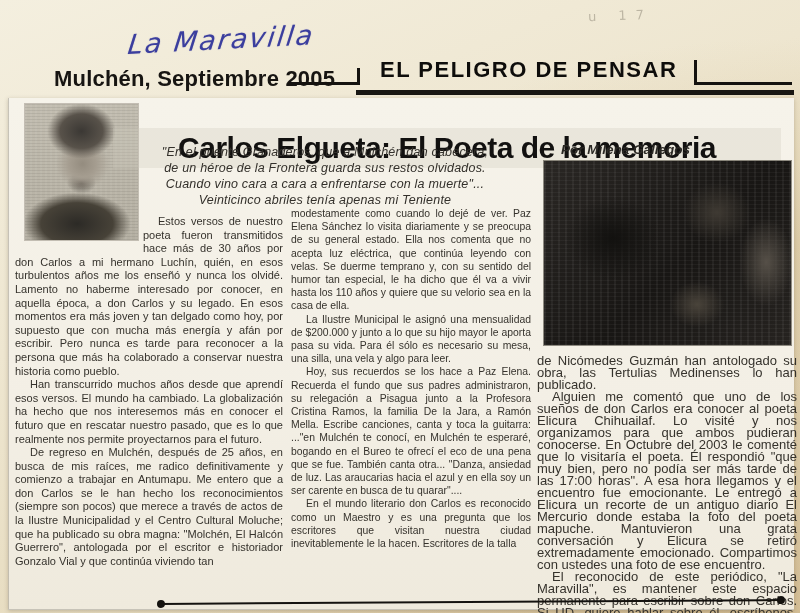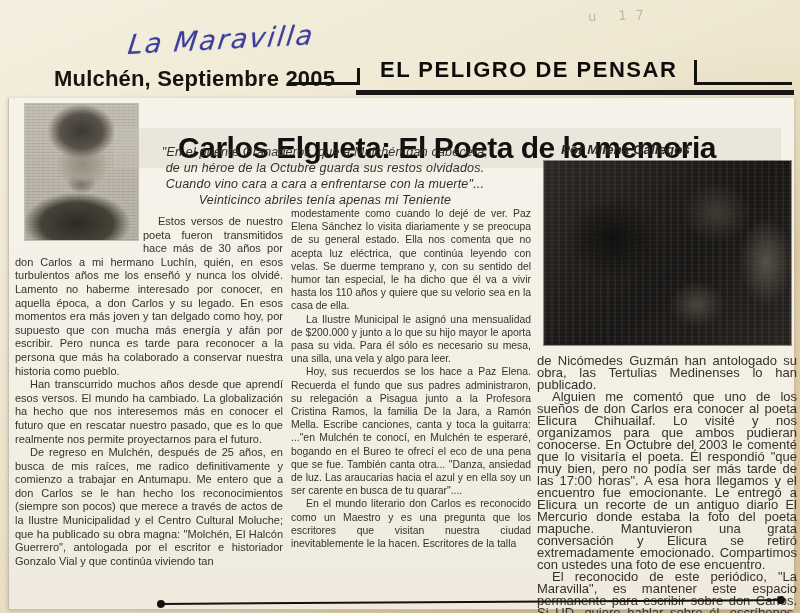--- a/index.html
+++ b/index.html
@@ -123,21 +123,21 @@
 <div class="sec-rule"></div>
 
 <div class="article-box">
 
   <div class="portrait"></div>
 
   <h1 class="headline">Carlos Elgueta: El Poeta de la memoria</h1>
 
   <div class="epigraph">
     <div>"En el puente Granaderos, que a Mulchén dan cabecera,</div>
-    <div>de un héroe de la Octubre guarda sus restos olvidados.</div>
+    <div>de un héroe de la Frontera guarda sus restos olvidados.</div>
     <div>Cuando vino cara a cara  a enfrentarse con la muerte"...</div>
     <div>Veinticinco abriles tenía apenas mi Teniente</div>
   </div>
 
   <div class="byline">Por Milena Gallegos</div>
 
   <div class="dark-photo"></div>
 
   <div class="col col-left">
     <div class="photo-spacer"></div>

